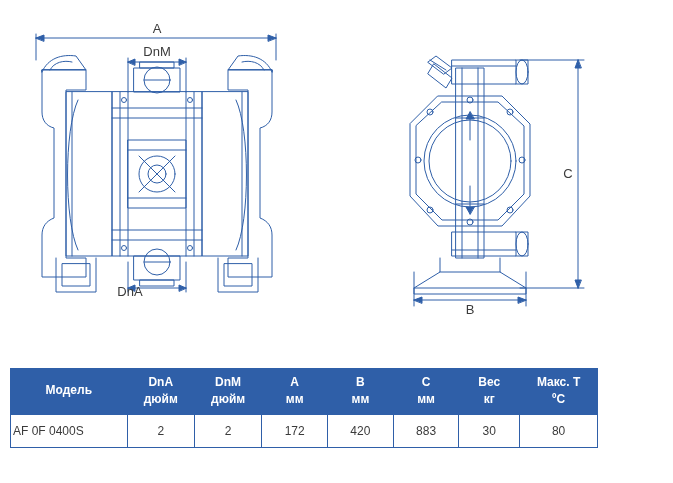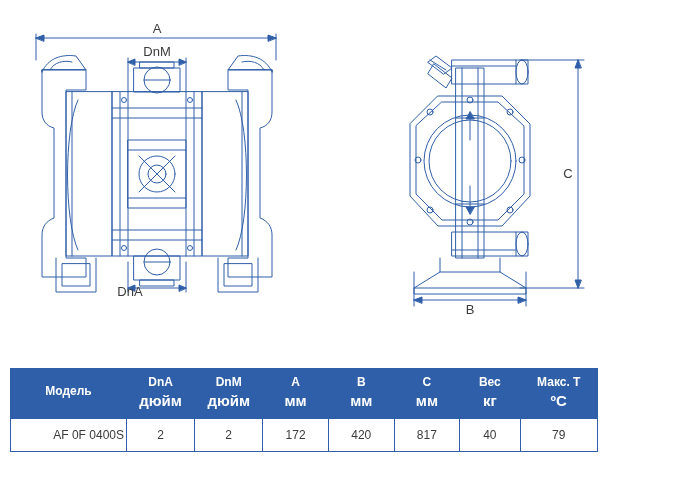--- a/index.html
+++ b/index.html
@@ -46,32 +46,32 @@
   .spec-table thead th {
     background: #2f5fa8;
     color: #ffffff;
     padding: 6px 2px 7px 2px;
     font-weight: bold;
     font-size: 12px;
     line-height: 1.25;
   }
   .spec-table thead th .unit {
     display: block;
-    font-size: 15px;
+    font-size: 12px;
     font-weight: bold;
     margin-top: 2px;
   }
   .spec-table tbody td {
     background: #ffffff;
     color: #3b3b3b;
     padding: 9px 2px;
     font-size: 12px;
   }
   .spec-table tbody td.model-cell {
-    text-align: right;
+    text-align: left;
   }
   .col-model { width: 120px; }
   .col-dna   { width: 66px; }
   .col-dnm   { width: 66px; }
   .col-a     { width: 66px; }
   .col-b     { width: 66px; }
   .col-c     { width: 66px; }
   .col-w     { width: 60px; }
   .col-t     { width: 78px; }
 
@@ -284,20 +284,20 @@
         </th>
       </tr>
     </thead>
     <tbody>
       <tr>
         <td class="model-cell">AF 0F 0400S</td>
         <td>2</td>
         <td>2</td>
         <td>172</td>
         <td>420</td>
-        <td>817</td>
-        <td>40</td>
-        <td>79</td>
+        <td>883</td>
+        <td>30</td>
+        <td>80</td>
       </tr>
     </tbody>
   </table>
 
 </div>
 
 </body></html>

